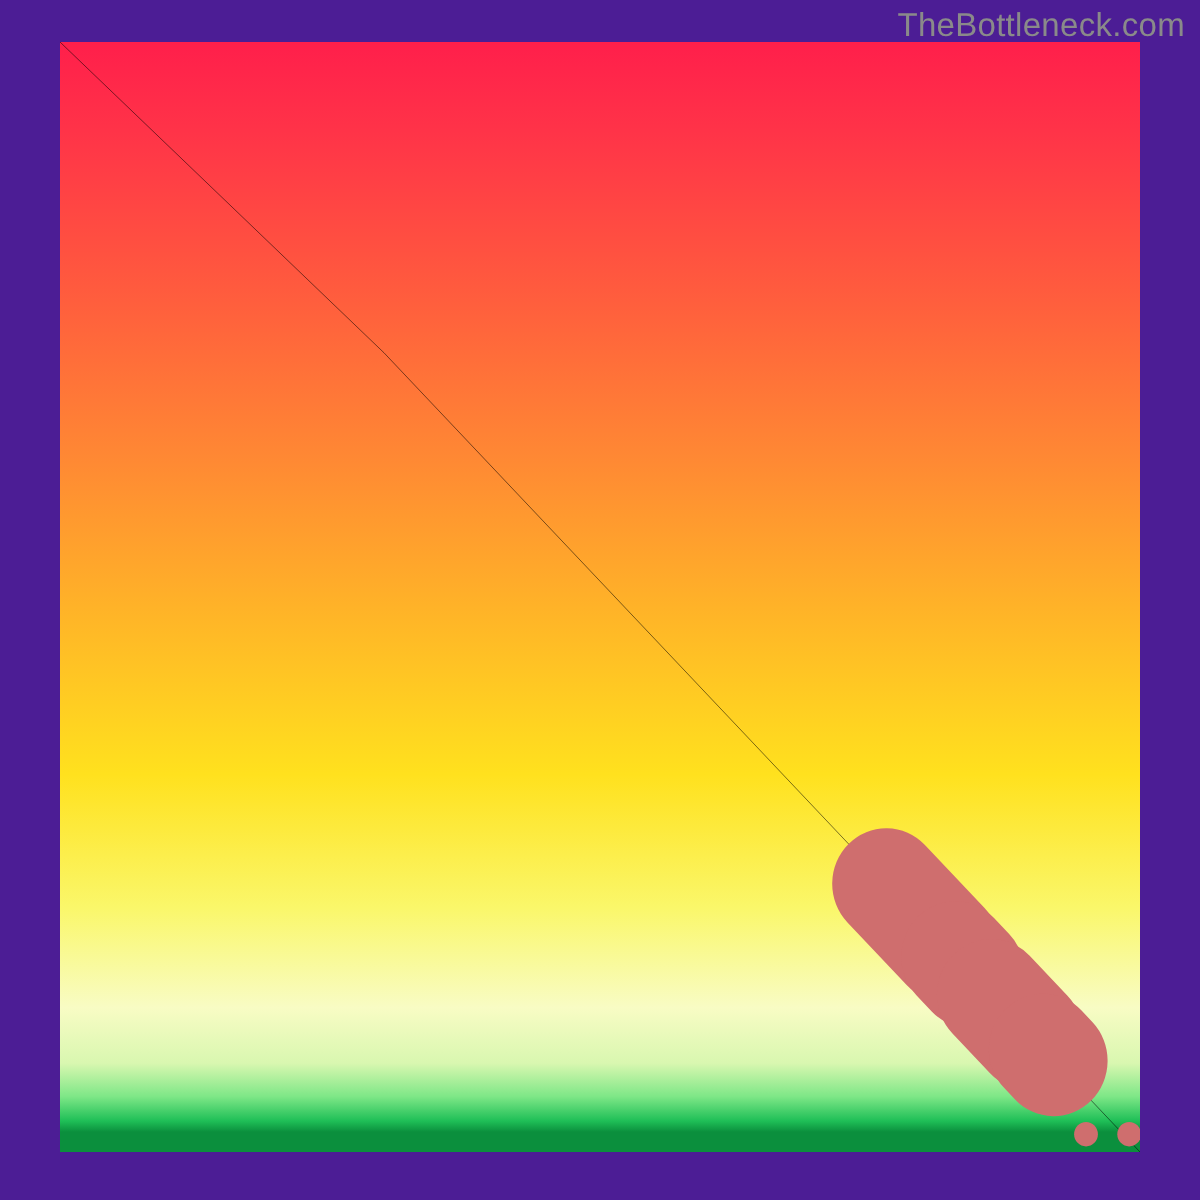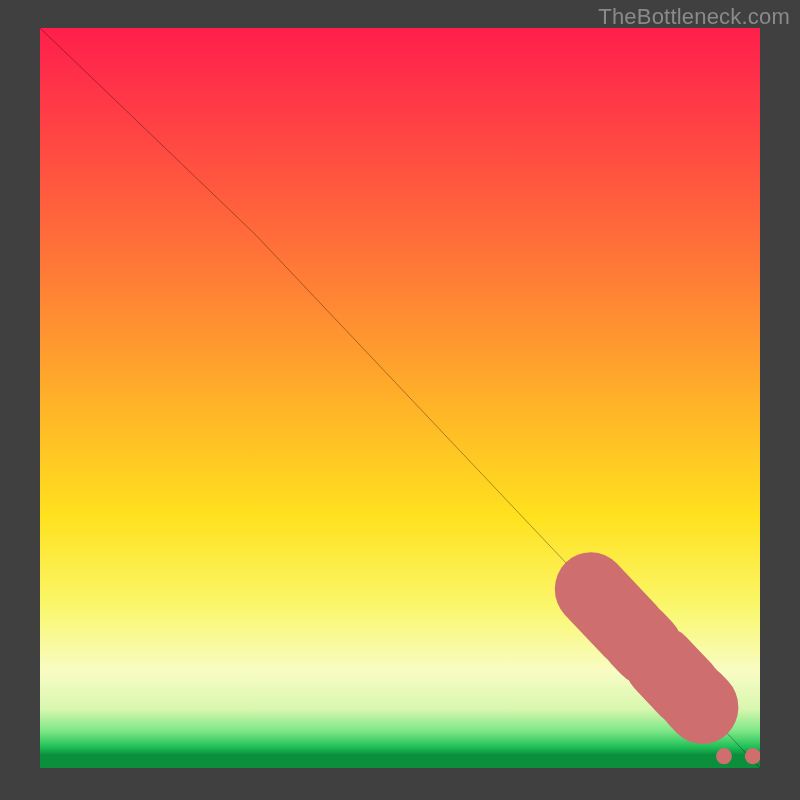--- a/index.html
+++ b/index.html
@@ -7,21 +7,21 @@
     padding: 0;
     width: 800px;
     height: 800px;
     background: #000;
     font-family: Arial, Helvetica, sans-serif;
     overflow: hidden;
   }
   .frame {
     width: 800px;
     height: 800px;
-    background: #404040;
+    background: #4c1d95;
     position: relative;
   }
   .watermark {
     position: absolute;
     top: 4px;
     right: 10px;
     color: #8a8a8a;
     font-size: 22px;
     font-weight: 500;
     letter-spacing: 0.2px;

